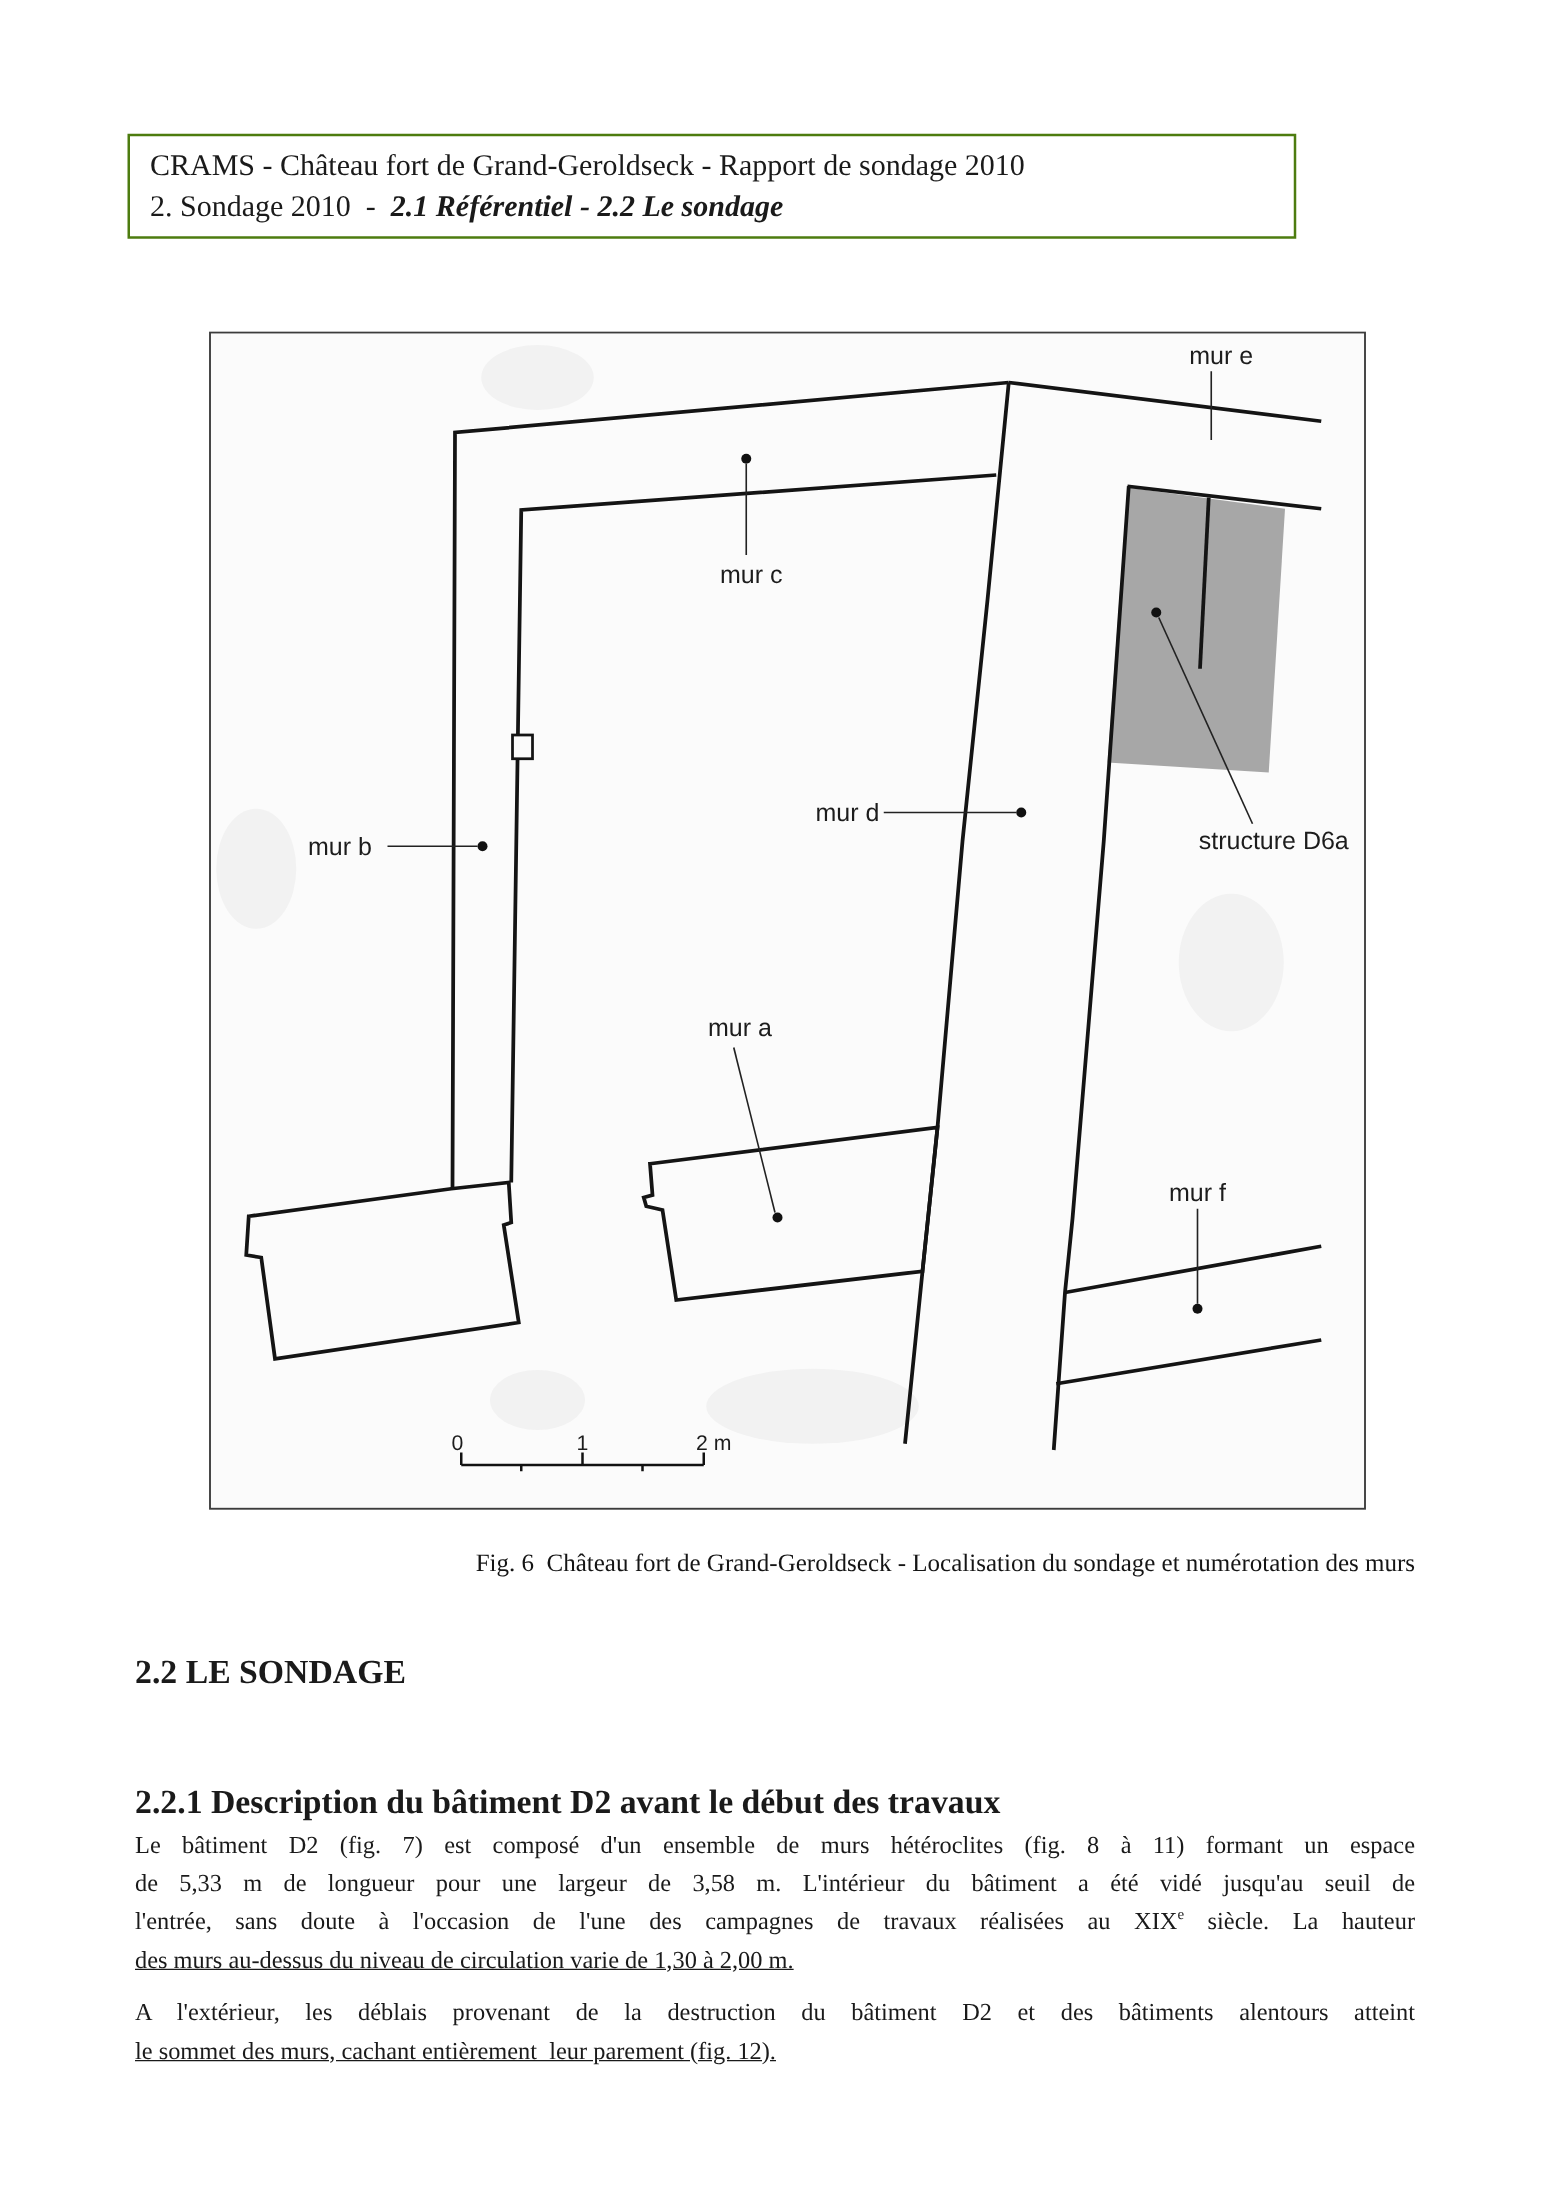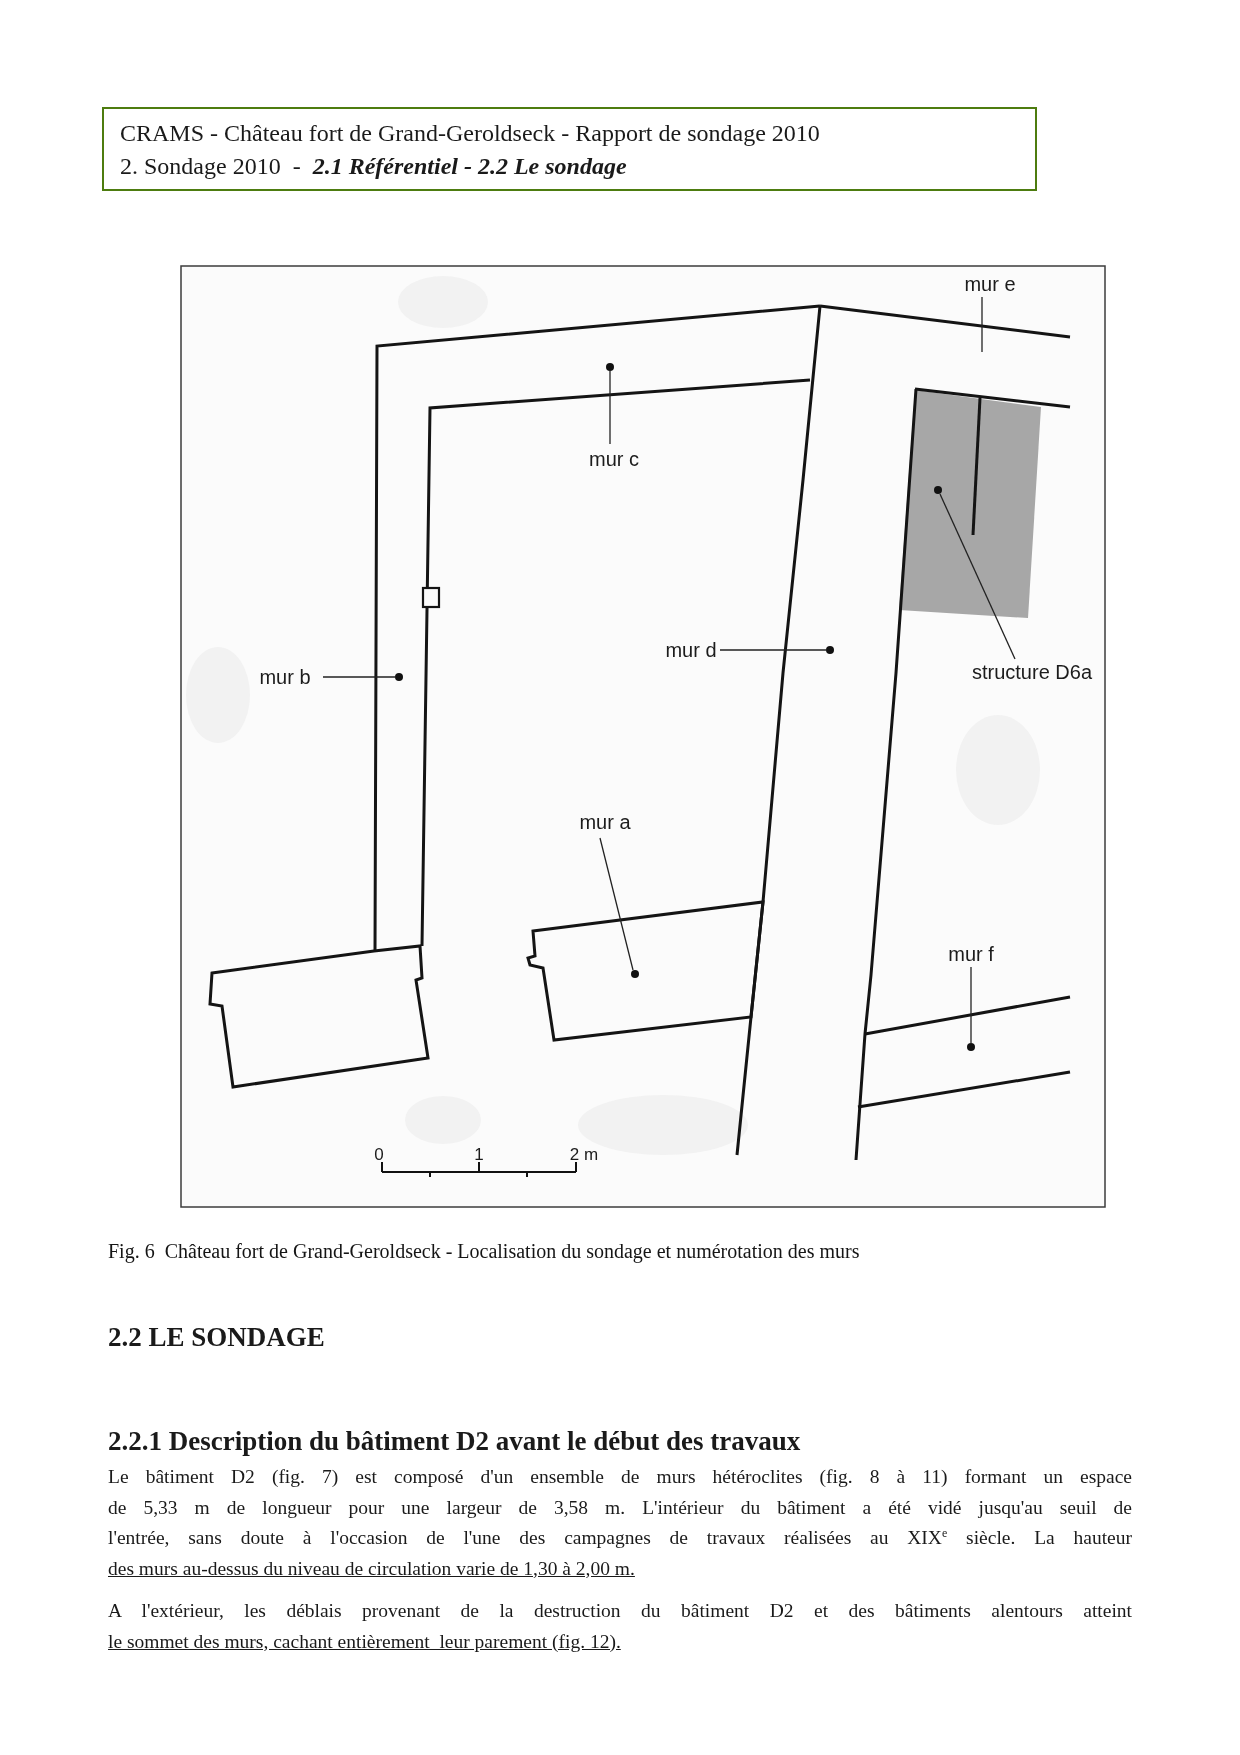--- a/index.html
+++ b/index.html
@@ -11,28 +11,28 @@
 
   
   #header-box {
     left:102px; top:107px; width:915px; height:64px;
     border:2px solid #4d7c0f; padding:8px 0 8px 16px;
     font-size:24px; line-height:33px; white-space:nowrap;
   }
   #header-line2-accent { font-weight:bold; font-style:italic; }
 
   
-  #figure-wrap { left:167px; top:265px; width:926px; height:1167px;margin-left:13px; }
+  #figure-wrap { left:167px; top:265px; width:926px; height:1167px; }
   #figure-wrap svg { display:block; }
   .plan-label { font-family:"Liberation Sans", sans-serif; font-size:20px; fill:#1c1c1c; }
   .scale-label { font-family:"Liberation Sans", sans-serif; font-size:17px; fill:#1c1c1c; }
 
   
   #figure-caption {
-    left:108px; top:1240px; width:1024px; text-align:left;
+    left:108px; top:1240px; width:1024px; text-align:right;
     font-size:20px; color:#151515;
   }
 
   
   .heading { left:108px; font-size:27px; font-weight:bold; white-space:nowrap; }
   #section-h2 { top:1322px; }
   #section-h3 { top:1426px; }
   .para { left:108px; width:1024px;margin-top:24px; }
   #paragraph-1 { top:1438px; }
   #paragraph-2 { top:1572px; }

